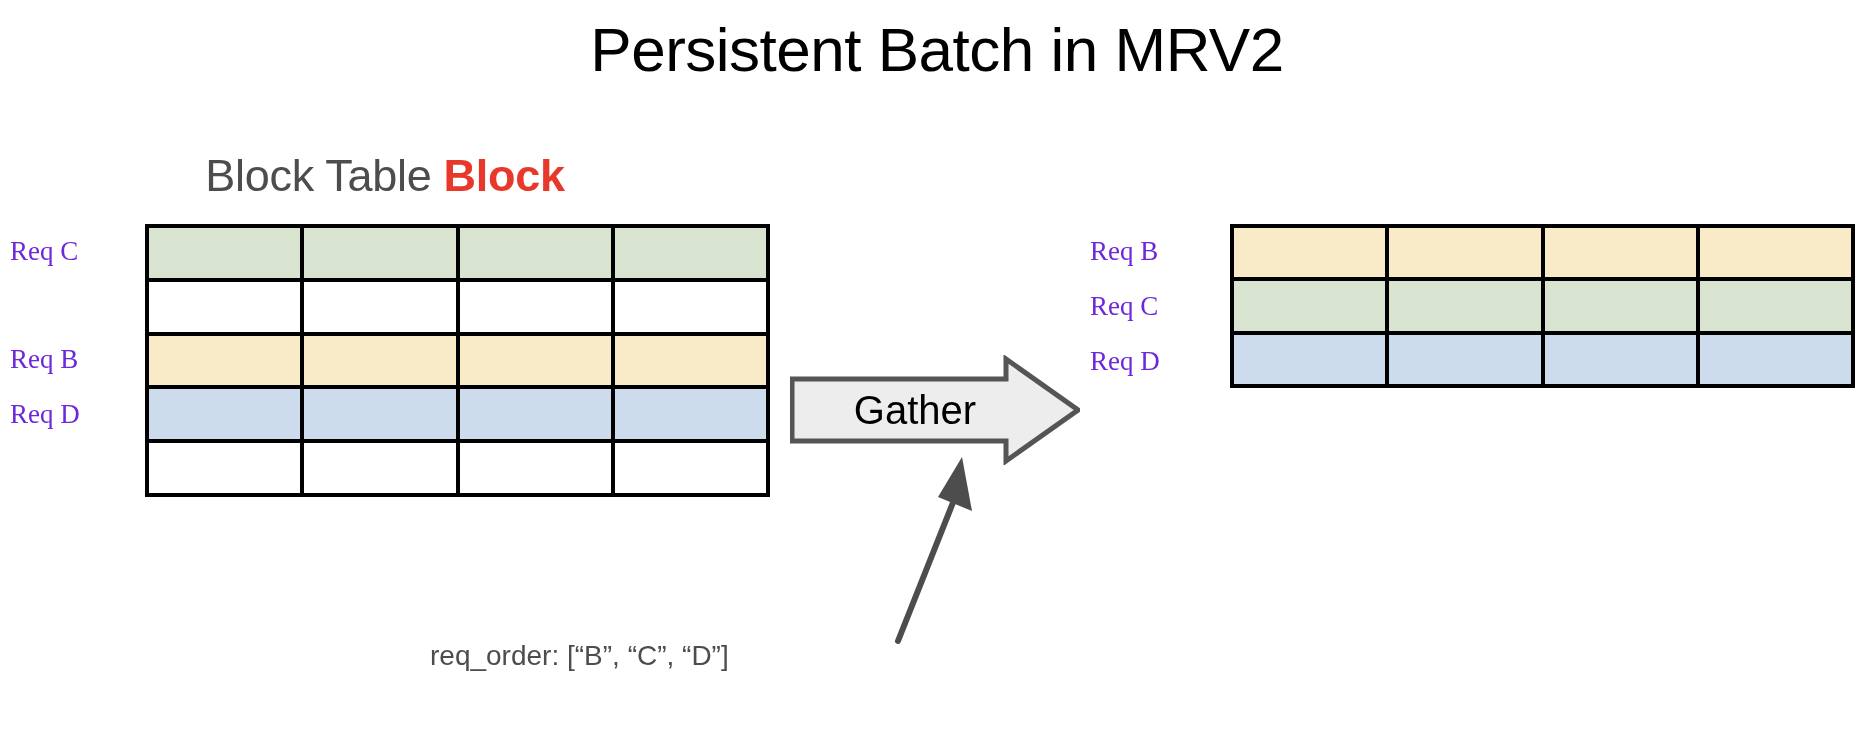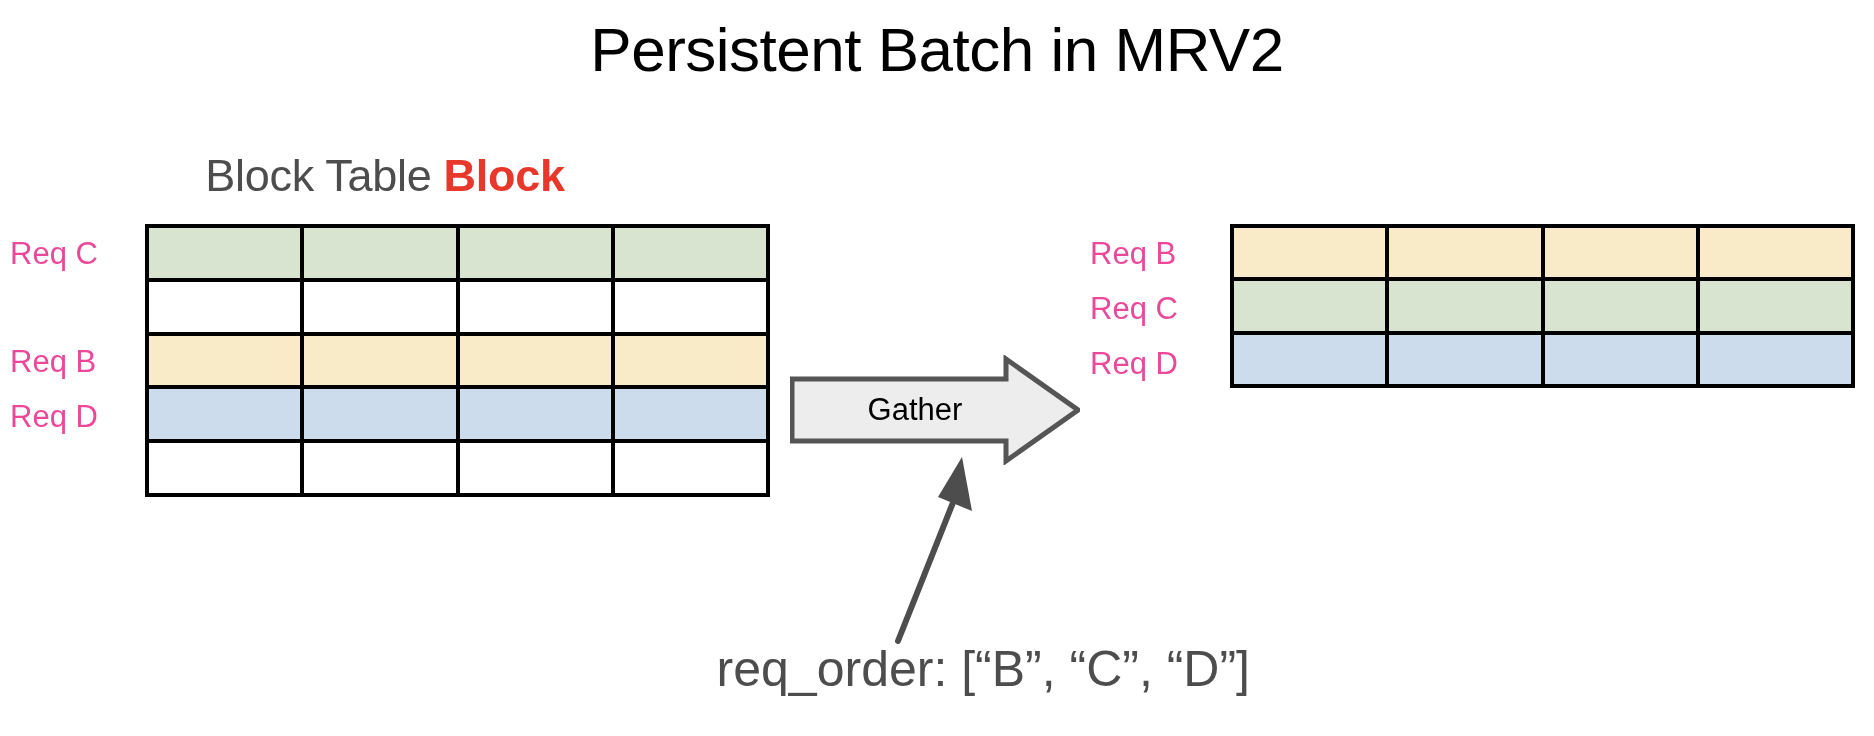--- a/index.html
+++ b/index.html
@@ -40,39 +40,40 @@
     grid-template-columns:repeat(4,1fr); grid-template-rows:repeat(3,1fr);
     gap:4px;
   }
   .c-green{ background:#D8E4D0; }
   .c-yellow{ background:#FAEBC8; }
   .c-blue{ background:#CCDCEC; }
   .c-white{ background:#FFFFFF; }
 
   
   .rowlabel{
-    position:absolute; font-size:31px; color:#ec4899; white-space:nowrap;
+    position:absolute; font-size:27px; color:#6d28d9; white-space:nowrap;
     line-height:1;
+    font-family:Liberation Serif, serif;
   }      
 
   
   #gather-arrow{
     position:absolute; left:790px; top:355px; width:290px; height:110px;
   }
   #gather-label{
     position:absolute; left:790px; top:355px; width:250px; height:110px;
     display:flex; align-items:center; justify-content:center;
-    font-size:31px; color:#000; white-space:nowrap;
+    font-size:40px; color:#000; white-space:nowrap;
   }
 
   
   #pointer-arrow{ position:absolute; left:880px; top:455px; width:120px; height:190px; }
   #caption{
     position:absolute; left:430px; top:640px; width:820px;
-    text-align:right; font-size:50px; color:#4D4D4D; white-space:nowrap;
+    text-align:left; font-size:28px; color:#4D4D4D; white-space:nowrap;
   }
 </style>
 </head>
 <body>
 
 <div id="stage">
 
   <div class="title">Persistent Batch in MRV2</div>
 
   <div class="heading" id="heading-left">

